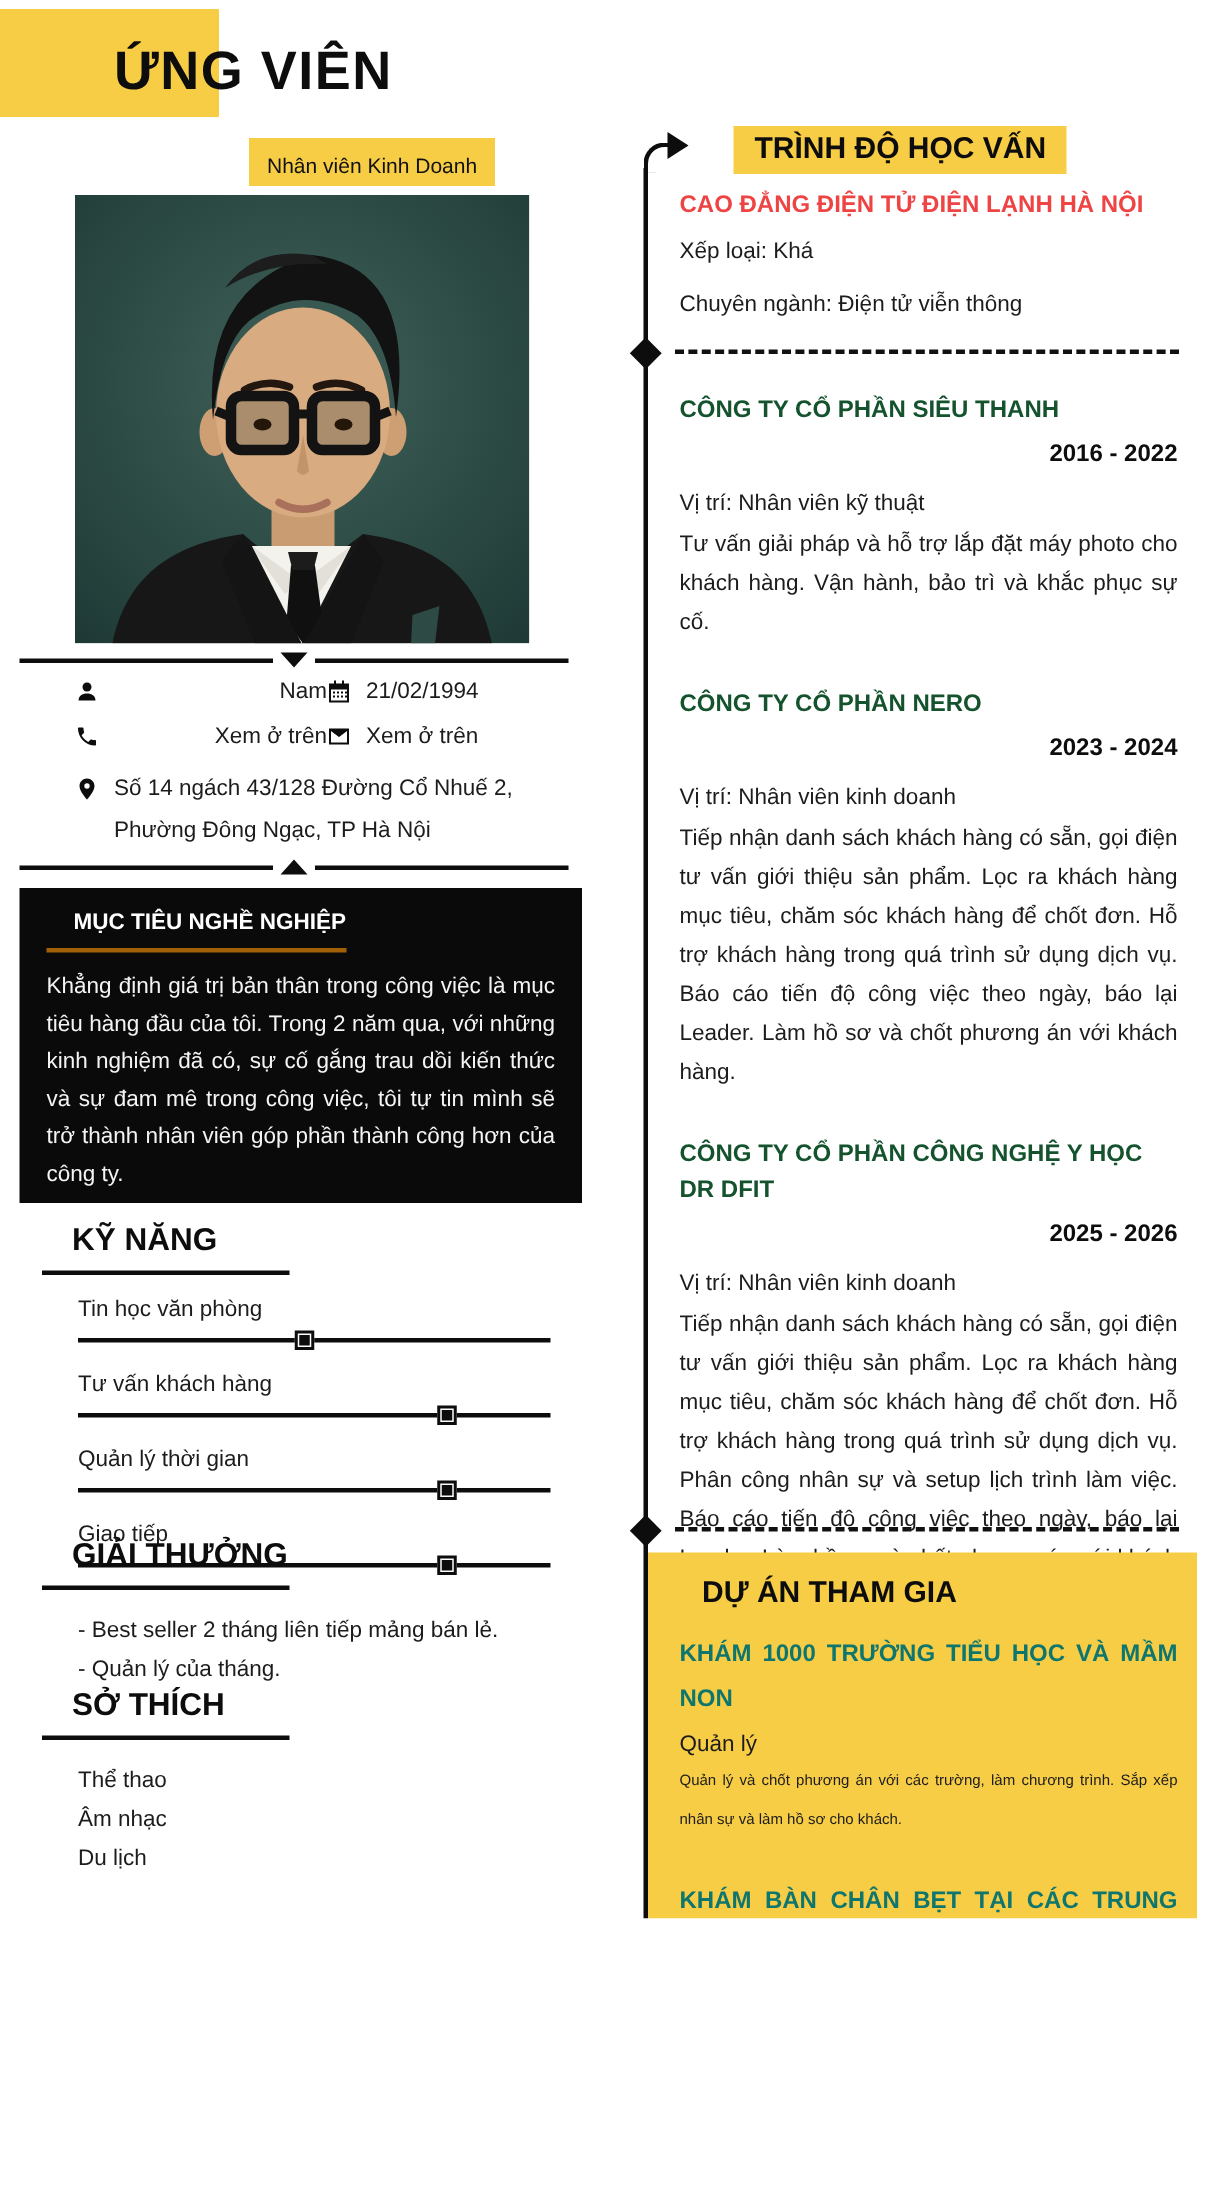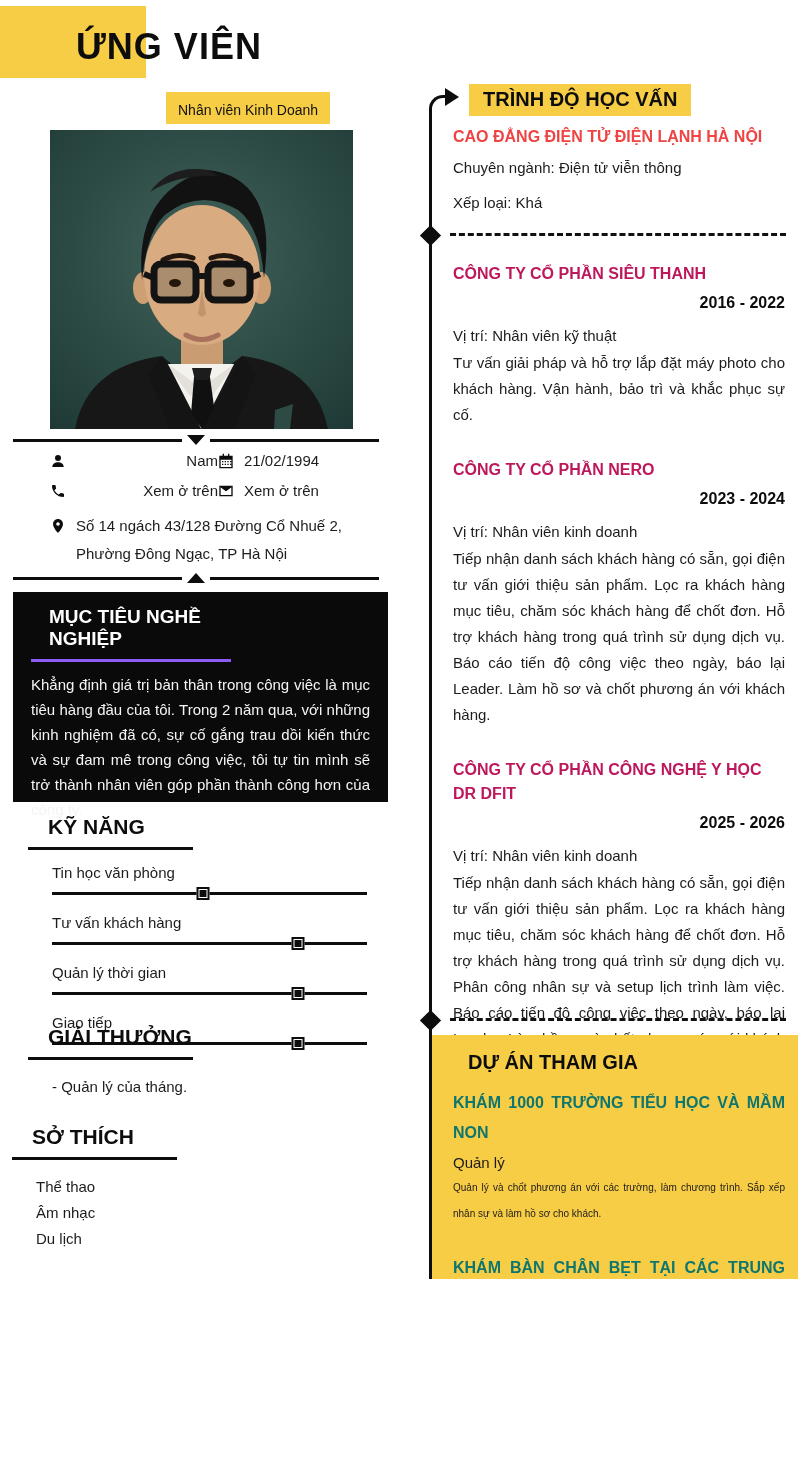--- a/index.html
+++ b/index.html
@@ -24,60 +24,60 @@
 
   .info-grid { position:absolute; left:50px; top:452px; width:330px; font-size:15px; color:#1c1c1c; }
   .info-row { display:flex; margin-bottom:13px; }
   .info-cell { display:flex; align-items:center;justify-content:space-between; }
   .info-cell.c1 { width:168px; }
   .info-icon { width:16px; height:16px; margin-right:10px; flex:0 0 16px; color:#0d0d0d; }
   .info-icon svg { width:16px; height:16px; display:block; }
   .addr { line-height:28px; max-width:300px; }
 
   .objective { position:absolute; left:13px; top:592px; width:375px; height:210px; background:#0a0a0a; color:#fff; padding:12px 18px 0 18px; }
-  .objective h2 { font-size:19px; font-weight:700; padding:2px 0 9px 18px; width:200px; border-bottom:3px solid #8b5cf6; }
+  .objective h2 { font-size:15px; font-weight:700; padding:2px 0 9px 18px; width:200px; border-bottom:3px solid #a16207; }
   .objective p { margin-top:10px; font-size:15px; line-height:25px; text-align:justify; color:#f4f4f4; }
 
   .side-section h2 { font-size:21px; font-weight:800; color:#0d0d0d; padding:0 0 8px 20px; width:165px; border-bottom:3px solid #0d0d0d; white-space:nowrap; }
 
   .skills { position:absolute; left:28px; top:815px; width:352px; }
   .skill-row { margin-left:24px; margin-top:14px; width:315px; }
   .skill-label { font-size:15px; color:#1c1c1c; margin-bottom:6px; }
   .skill-bar { position:relative; height:13px; }
   .skill-track { position:absolute; left:0; right:0; top:5px; height:3px; background:#0d0d0d; }
   .skill-handle { position:absolute; top:0; width:13px; height:13px; background:#fff; border:2px solid #0d0d0d; transform:translateX(-50%); }
   .skill-handle::after { content:""; position:absolute; left:1px; top:1px; width:7px; height:7px; background:#0d0d0d; }
 
   .awards { position:absolute; left:28px; top:1025px; width:352px; }
   .awards ul, .hobbies ul { list-style:none; margin-top:14px; margin-left:24px; }
   .awards li { font-size:15px; line-height:26px; }
-  .hobbies { position:absolute; left:12px; top:1125px; width:352px; }
+  .hobbies { position:absolute; left:28px; top:1125px; width:352px; }
   .hobbies li { font-size:15px; line-height:26px; }
 
   
   .rail-line { position:absolute; left:429px; top:112px; width:3px; height:1315px; background:#0d0d0d; }
   .rail-curve { position:absolute; left:429px; top:95px; width:17px; height:20px; border-left:3px solid #0d0d0d; border-top:3px solid #0d0d0d; border-top-left-radius:14px; }
   .rail-arrow { position:absolute; left:445px; top:88px; width:0; height:0; border-top:9px solid transparent; border-bottom:9px solid transparent; border-left:14px solid #0d0d0d; }
   .diamond { position:absolute; left:423px; width:15px; height:15px; background:#0d0d0d; transform:rotate(45deg); }
   .dash-sep { position:absolute; left:450px; width:336px; border-top:3px dashed #111; }
 
   
   .hl-title { display:inline-block; background:var(--yellow); padding:4px 14px 5px 14px; font-size:20px; font-weight:800; color:#0d0d0d; position:relative; }
   .hl-title::before { content:""; position:absolute; inset:-3px 2px; background:var(--yellow); opacity:.55; transform:rotate(-.8deg); z-index:-1; }
 
   .edu { position:absolute; left:453px; top:84px; width:332px; }
-  .edu .hl-title { margin-left:16px; }
+  .edu .hl-title { margin-left:36px; }
   .edu-school { margin-top:12px; font-size:16px; font-weight:700; color:#ef4444; }
   .edu-line { margin-top:9px; font-size:15px; line-height:26px; color:#1c1c1c; }
 
   .exp { position:absolute; left:453px; top:250px; width:332px; }
   .exp .hl-title { margin-left:24px; }
   .job { margin-top:12px; }
   .job + .job { margin-top:30px; }
-  .job-company { font-size:16px; font-weight:700; line-height:24px; color:#be185d; }
+  .job-company { font-size:16px; font-weight:700; line-height:24px; color:#14532d; }
   .job-period { font-size:16px; font-weight:700; text-align:right; margin-top:8px; color:#0d0d0d; }
   .job-position { font-size:15px; margin-top:12px; line-height:24px; }
   .job-desc { font-size:15px; line-height:26px; text-align:justify; margin-top:2px; }
 
   .projects { position:absolute; left:432px; top:1035px; width:366px; height:408px; background:var(--yellow); padding:16px 13px 0 21px; }
   .projects h2 { font-size:20px; font-weight:800; color:#0d0d0d; margin-left:15px; }
   .project { margin-top:14px; }
   .project + .project { margin-top:26px; }
   .project-name { font-size:16px; font-weight:700; line-height:30px; color:#0f766e; text-align:justify; }
   .project-role { font-size:15px; margin-top:6px; }
@@ -246,20 +246,21 @@
       <div class="skill-bar">
           <div class="skill-track"></div>
         <div class="skill-handle" style="left: 78%;"></div>
         </div>
     </div>
   </div>
 
   <div class="awards side-section">
     <h2>GIẢI THƯỞNG</h2>
     <ul>
+      <li>- Best seller 2 tháng liên tiếp mảng bán lẻ.</li>
       <li>- Quản lý của tháng.</li>
     </ul>
   </div>
 
   <div class="hobbies side-section">
     <h2>SỞ THÍCH</h2>
     <ul>
       <li>Thể thao</li>
       <li>Âm nhạc</li>
       <li>Du lịch</li>
@@ -271,22 +272,22 @@
   <div class="rail-line"></div>
   <div class="diamond" style="top:228px"></div>
   <div class="diamond" style="top:1013px"></div>
   <div class="diamond" style="top:1420px"></div>
   <div class="dash-sep" style="top:233px"></div>
   <div class="dash-sep" style="top:1018px"></div>
 
   <div class="edu">
     <span class="hl-title">TRÌNH ĐỘ HỌC VẤN</span>
     <div class="edu-school">CAO ĐẲNG ĐIỆN TỬ ĐIỆN LẠNH HÀ NỘI</div>
+    <div class="edu-line">Xếp loại: Khá</div>
     <div class="edu-line">Chuyên ngành: Điện tử viễn thông</div>
-    <div class="edu-line">Xếp loại: Khá</div>
   </div>
 
   <div class="exp">
 
     <div class="job">
       <div class="job-company">CÔNG TY CỔ PHẦN SIÊU THANH</div>
       <div class="job-period">2016 - 2022</div>
       <div class="job-position">Vị trí: Nhân viên kỹ thuật</div>
       <div class="job-desc">Tư vấn giải pháp và hỗ trợ lắp đặt máy photo cho khách hàng. Vận hành, bảo trì và khắc phục sự cố.</div>
     </div>

